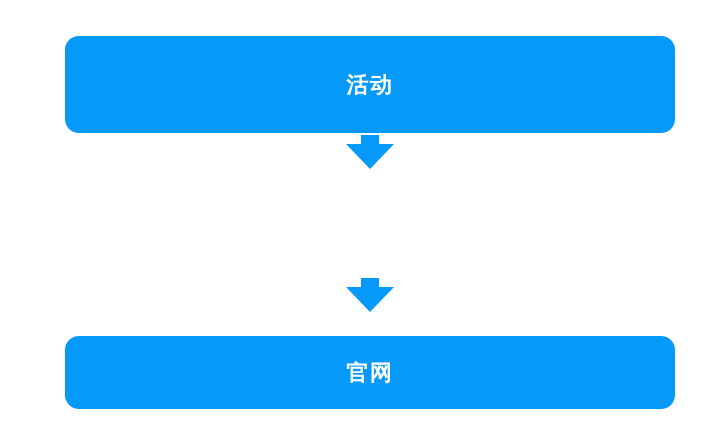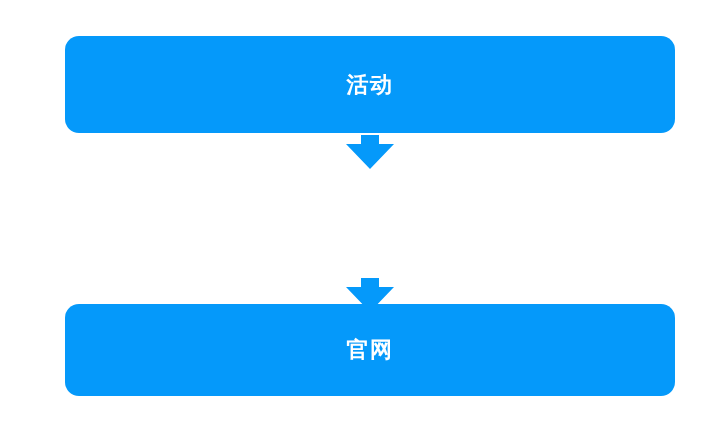--- a/index.html
+++ b/index.html
@@ -54,17 +54,17 @@
 
   <svg class="down-arrow" style="top:135px;" viewBox="0 0 48 34">
     <polygon points="15,0 33,0 33,9 48,9 24,34 0,9 15,9" fill="#0599FA"></polygon>
   </svg>
 
 
   <svg class="down-arrow" style="top:278px;" viewBox="0 0 48 34">
     <polygon points="15,0 33,0 33,9 48,9 24,34 0,9 15,9" fill="#0599FA"></polygon>
   </svg>
 
-  <div class="flow-node" style="top: 304px; height: 92px; background-color: rgb(5, 153, 250);">
+  <div class="flow-node" style="top: 336px; height: 73px; background-color: rgb(5, 153, 250);">
     <span class="node-label">官网</span>
   </div>
 
 </div>
 
 </body></html>

